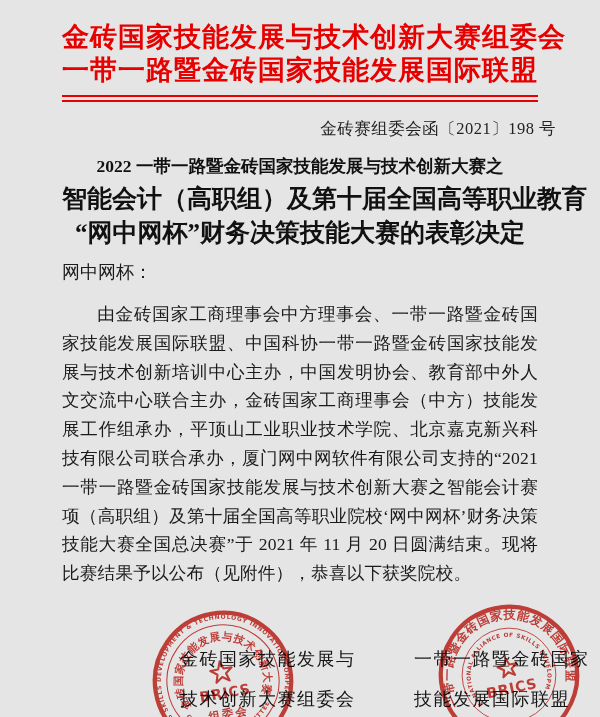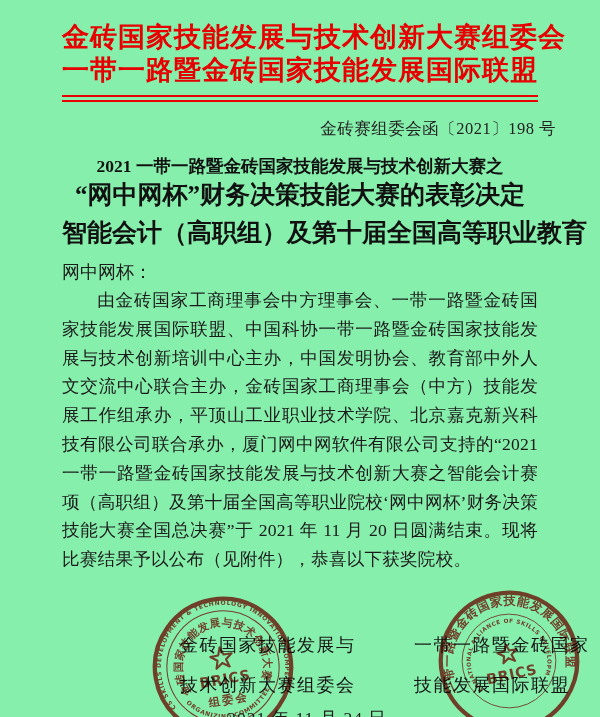--- a/index.html
+++ b/index.html
@@ -3,21 +3,21 @@
 <meta charset="utf-8">
 <style>
   html,body { margin:0; padding:0; }
   body {
     width:600px; height:717px;
     background:#ffffff;
     font-family:"Liberation Serif","DejaVu Serif",serif;
     color:#1c1c1c;
     overflow:hidden;
   }
-  .page { position:relative; width:600px; height:717px; background:#86efac; }
+  .page { position:relative; width:600px; height:717px; background:#e5e5e5; }
   .inner { padding:20px 62px 0 62px; }
 
   
   .masthead {
     text-align:center;
     color:#e60000;
     font-family:"DejaVu Sans","Liberation Sans",sans-serif;
     font-weight:bold;
     font-size:27px;
     line-height:33px;
@@ -53,21 +53,21 @@
     font-size:25px;
     line-height:34px;
     color:#111;
     white-space:nowrap;
   }
   .title-main.first { margin-top:4px; }
 
   
   .salutation { margin-top:10px; font-size:18px; line-height:24px; }
   .bodytext {
-    margin-top:2px;
+    margin-top:16px;
     font-size:17.6px;
     line-height:28.8px;
     text-align:justify;
     text-indent:2em;
     letter-spacing:0.2px;
     color:#1b1b1b;
     font-family:Liberation Serif, serif;
   }
 
   
@@ -127,23 +127,23 @@
 
     <div class="masthead">
       <div>金砖国家技能发展与技术创新大赛组委会</div>
       <div>一带一路暨金砖国家技能发展国际联盟</div>
     </div>
 
     <div class="divider"></div>
 
     <div class="docnum">金砖赛组委会函〔2021〕198 号</div>
 
-    <div class="title-sub">2021 一带一路暨金砖国家技能发展与技术创新大赛之</div>
+    <div class="title-sub">2022 一带一路暨金砖国家技能发展与技术创新大赛之</div>
+    <div class="title-main first">智能会计（高职组）及第十届全国高等职业教育</div>
     <div class="title-main">“网中网杯”财务决策技能大赛的表彰决定</div>
-    <div class="title-main first">智能会计（高职组）及第十届全国高等职业教育</div>
 
     <div class="salutation">网中网杯：</div>
 
     <p class="bodytext">由金砖国家工商理事会中方理事会、一带一路暨金砖国家技能发展国际联盟、中国科协一带一路暨金砖国家技能发展与技术创新培训中心主办，中国发明协会、教育部中外人文交流中心联合主办，金砖国家工商理事会（中方）技能发展工作组承办，平顶山工业职业技术学院、北京嘉克新兴科技有限公司联合承办，厦门网中网软件有限公司支持的“2021 一带一路暨金砖国家技能发展与技术创新大赛之智能会计赛项（高职组）及第十届全国高等职业院校‘网中网杯’财务决策技能大赛全国总决赛”于 2021 年 11 月 20 日圆满结束。现将比赛结果予以公布（见附件），恭喜以下获奖院校。</p>
 
     <div class="sign-area">
 
       <div class="sig sig-left">
         <div>金砖国家技能发展与</div>
         <div>技术创新大赛组委会</div>

